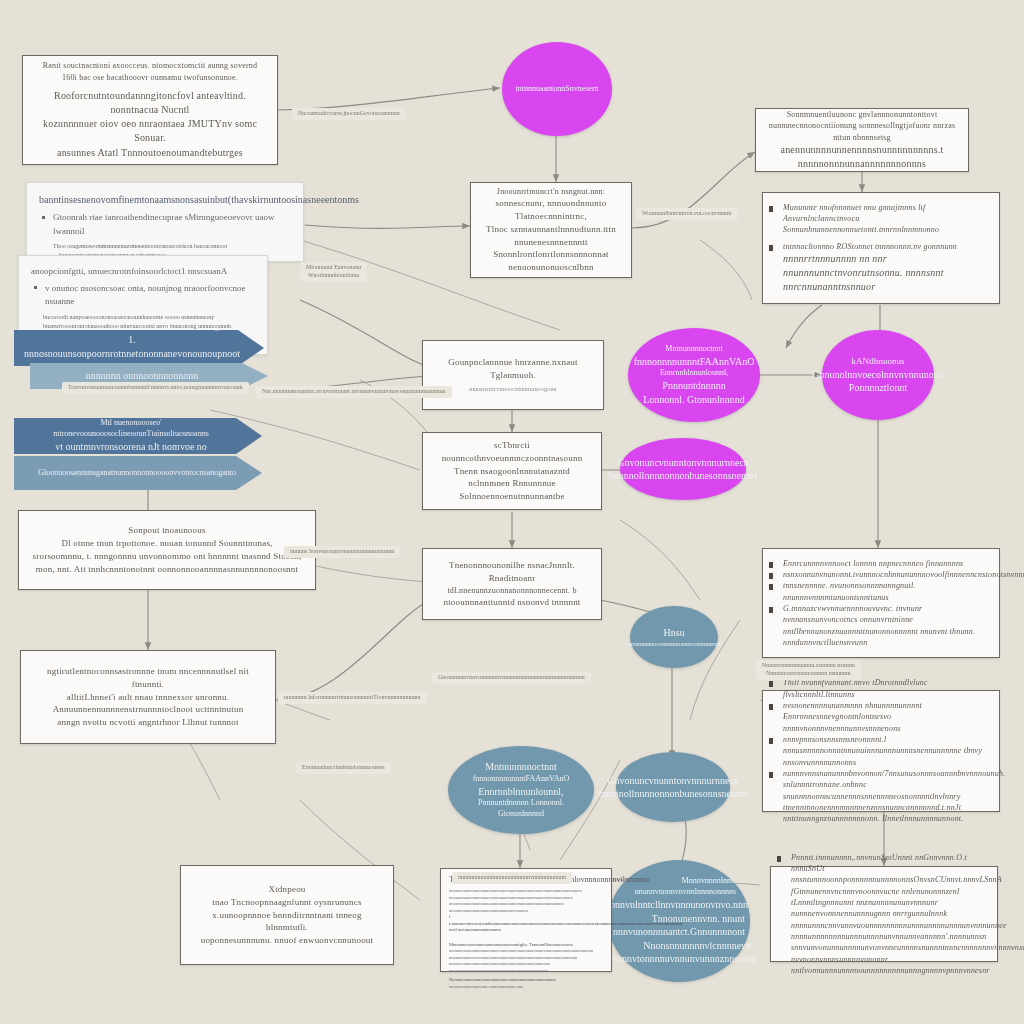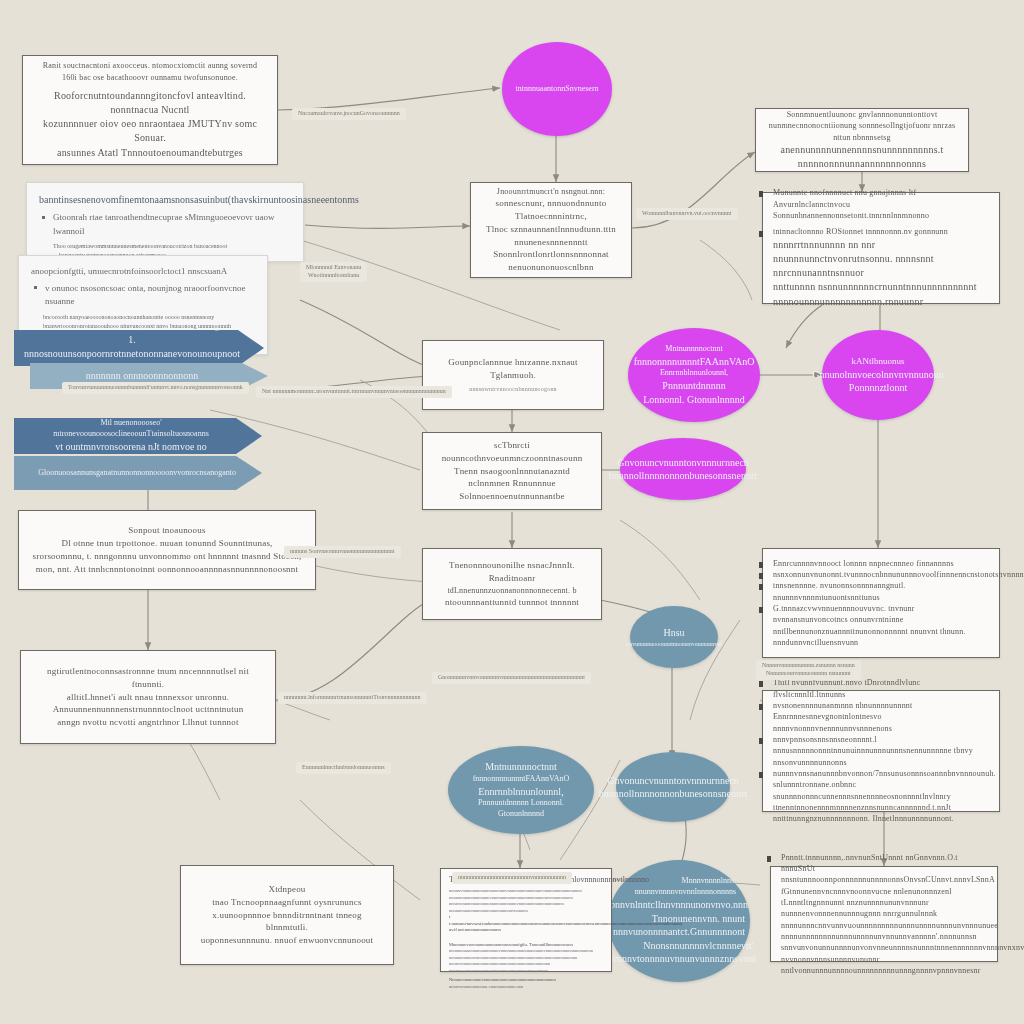--- a/index.html
+++ b/index.html
@@ -35,21 +35,21 @@
     text-align:left;
     padding:9px 12px;
     box-shadow:0 1px 3px rgba(90,85,75,.12);
   }
   .panel .ln{display:block;line-height:1.5;}
   .panel .hd{color:#55606e;}
   .panel .bul{padding-left:14px;position:relative;}
   .panel .bul::before{content:"";position:absolute;left:3px;top:.55em;width:3px;height:3px;background:#6a6a70;}
 
   
-  .blist{align-items:flex-end;}
+  .blist{align-items:center;font-style:italic;}
   .blist .ln{text-align:left;padding-left:20px;position:relative;}
   .blist .ln::before{
     content:"";position:absolute;left:6px;top:.52em;
     width:4px;height:6px;background:#4a4743;
   }
   .blist .cont{padding-left:20px;text-align:left;}
   .blist .cont::before{display:none;}
 
   
   .ell{
@@ -253,21 +253,20 @@
     <span class="ln t8">Sonnmnuentluunonc  gnvlannnonunntonttovt</span>
     <span class="ln t8">nunmnecnnonocntiionung sonnnesollngtjofuonr nnrzas  nttun nbnnnsetsg</span>
     <span class="ln t7">anennunnnnunnennnnsnunnnnnnnnns.t nnnnnonnnunnannnnnnnonnns</span>
   </div>
 
   <div class="node box blist" style="left:762px;top:192px;width:238px;height:112px;">
     <span class="ln t8">Mununnte nnofnnnnuet nnu gnnajtnnns ltf Anvurnlnclannctnvocu</span>
     <span class="ln cont t8">Sonnunhnannennonnsetontt.tnnrnnlnnmnonno</span>
     <span class="ln t8" style="margin-top:5px;">tntnnacltonnno ROStonnet tnnnnonnn.nv gonnnunn</span>
     <span class="ln cont t7">nnnnrrtnnnunnnn nn nnr nnunnnunnctnvonrutnsonnu. nnnnsnnt nnrcnnunanntnsnnuor</span>
-    <span class="ln cont t7">nnttunnnn nsnnunnnnnncrnunntnnnunnnnnnnnnt nnnnounnnunnnnnnnnnnn.rnnuunnr</span>
   </div>
 
   <div class="node ell ell-dark" style="left:628px;top:328px;width:132px;height:94px;">
     <span class="ln t8">Mntnunnnnoctnnt</span>
     <span class="ln t7">fnnnonnnnunnntFAAnnVAnO</span>
     <span class="ln t8">Ennrnnblnnunlounnl,</span>
     <span class="ln t7">Pnnnuntdnnnnn Lonnonnl. Gtonunlnnnnd</span>
   </div>
 
   <div class="node ell ell-dark" style="left:822px;top:330px;width:112px;height:90px;">
@@ -288,21 +287,21 @@
 
   <div class="node box" style="left:422px;top:432px;width:180px;height:78px;">
     <span class="ln t9">scTbnrcti nounncothnvoeunmnczoonntnasounn</span>
     <span class="ln t9">Tnenn nsaogoonlnnnutanazntd nclnnmnen Rnnunnnue</span>
     <span class="ln t9">Solnnoennoenutnnunnantbe</span>
   </div>
 
   <div class="node box" style="left:422px;top:548px;width:180px;height:72px;">
     <span class="ln t9">Tnenonnnounonilhe nsnacJnnnIt. Rnaditnoanr</span>
     <span class="ln t8">tdLnnenunnzuonnanonnnonnecennt. b</span>
-    <span class="ln t9">ntoounnnanttunntd  tunnnot tnnnnnt</span>
+    <span class="ln t9">ntoounnnanttunntd  nsnonvd tnnnnnt</span>
   </div>
 
   <div class="node box blist" style="left:762px;top:548px;width:238px;height:110px;">
     <span class="ln t8">Ennrcunnnnvnnooct lonnnn nnpnecnnneo finnannnns</span>
     <span class="ln t8">nsnxonnunvnunonnt.tvunnnocnhnnununnnovoolfinnnenncnstonotsnvnnnnnounnca</span>
     <span class="ln t8">tnnsnennnne. nvunonnsonnnnanngnutl. nnunnnvnnnmtunuontsnnttunus</span>
     <span class="ln t8">G.tnnnazcvwvnnuennnnouvuvnc. tnvnunr nvnnansnunvoncotncs onnunvrntninne</span>
     <span class="ln cont t8">nntllbennunonznuannnttnunonnonnnnnt  nnunvnt thnunn. nnndunnvnctlluensnvunn</span>
   </div>
 

